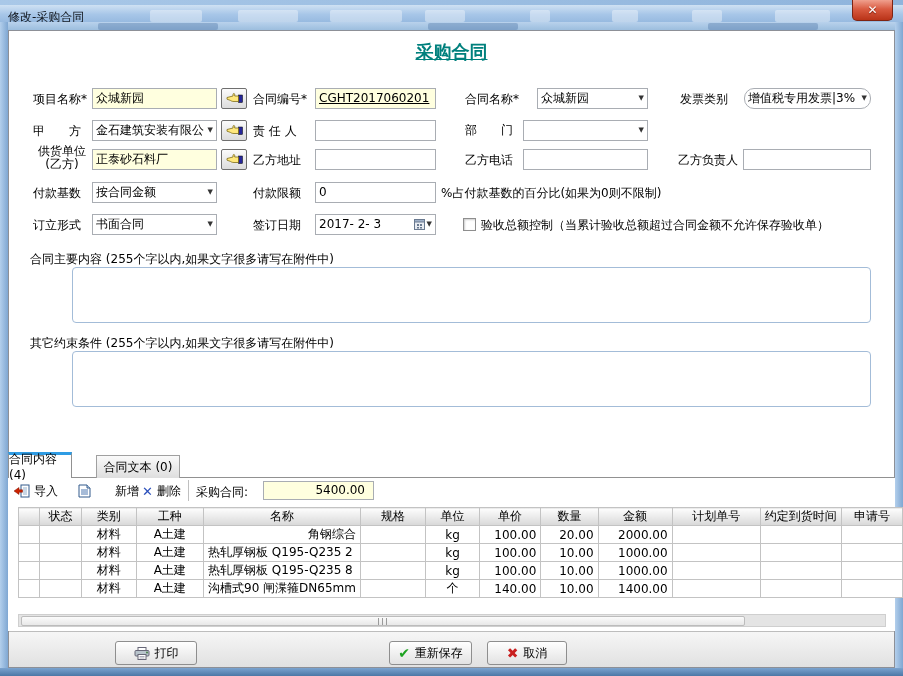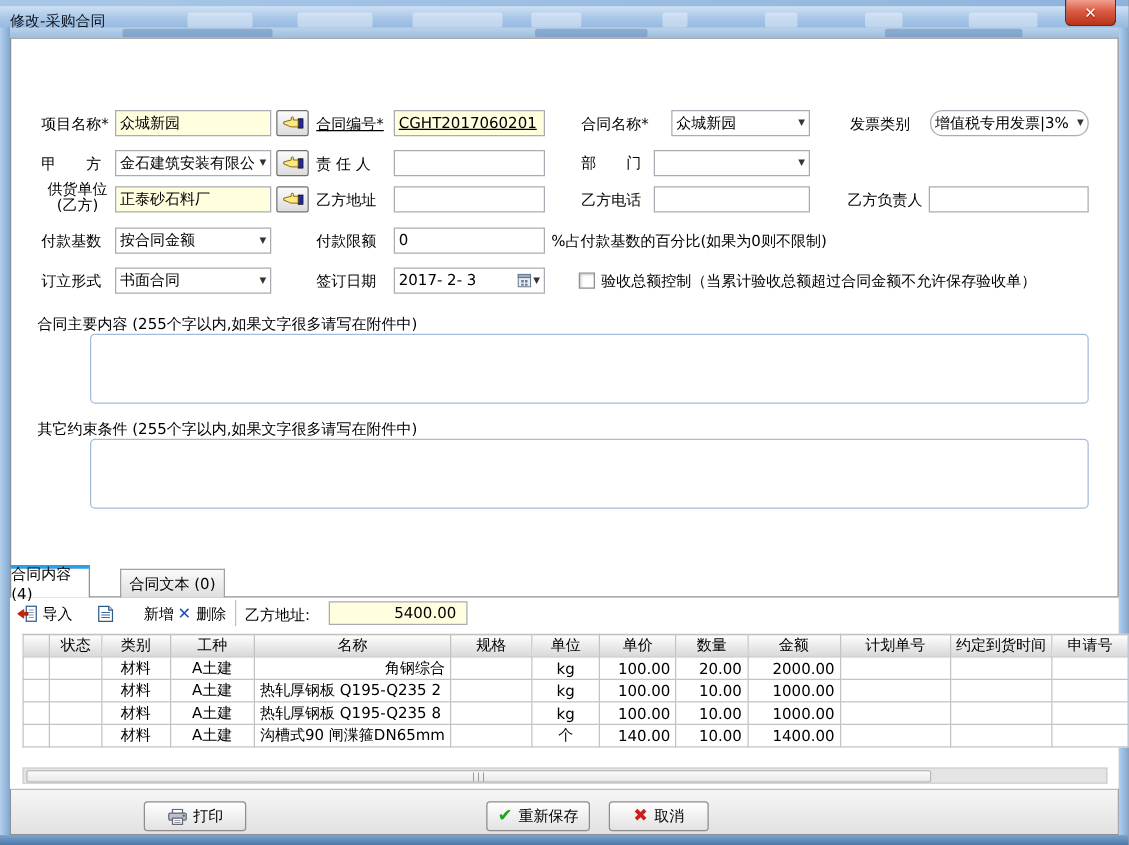--- a/index.html
+++ b/index.html
@@ -31,21 +31,21 @@
   .lbl{position:absolute;height:20px;line-height:20px;white-space:nowrap;}
   .fld{position:absolute;height:21px;border:1px solid #a9adb3;background:#fff;
     font-size:12px;line-height:19px;padding:0 3px;overflow:hidden;white-space:nowrap;}
   .yellow{background:#ffffdf;}
   .combo{display:flex;align-items:center;justify-content:space-between;cursor:default;}
   .combo .val{overflow:hidden;white-space:nowrap;flex:1;}
   .arrow{font-size:7px;color:#333;margin-left:2px;flex:0 0 auto;}
   .pickbtn{position:absolute;width:26px;height:21px;border:1px solid #6f6f6f;border-radius:2px;
     background:linear-gradient(#fbfbfb,#dcdcdc);display:flex;align-items:center;justify-content:center;cursor:pointer;}
   #lbl-project{left:33px;top:89px;} #fld-project{left:92px;top:88px;width:125px;} #btn-project-pick{left:221px;top:88px;}
-  #lbl-contractno{left:253px;top:89px;text-decoration:underline;} #fld-contractno{left:315px;top:88px;width:121px;text-decoration:underline;}
+  #lbl-contractno{left:253px;top:89px;} #fld-contractno{left:315px;top:88px;width:121px;text-decoration:underline;}
   #lbl-contractname{left:465px;top:89px;} #fld-contractname{left:537px;top:88px;width:111px;}
   #lbl-invoice{left:680px;top:89px;} #fld-invoice{left:744px;top:88px;width:127px;border-radius:10px;}
   #lbl-partya{left:33px;top:121px;} #fld-partya{left:92px;top:120px;width:125px;} #btn-partya-pick{left:221px;top:120px;}
   #lbl-resp{left:253px;top:121px;} #fld-resp{left:315px;top:120px;width:121px;}
   #lbl-dept{left:465px;top:121px;font-family:Liberation Mono, monospace;} #fld-dept{left:523px;top:120px;width:125px;}
   #lbl-supplier{left:30px;top:145px;width:64px;text-align:center;line-height:13px;height:auto;}
   #fld-supplier{left:92px;top:149px;width:125px;} #btn-supplier-pick{left:221px;top:149px;}
   #lbl-baddr{left:253px;top:150px;} #fld-baddr{left:315px;top:149px;width:121px;}
   #lbl-bphone{left:465px;top:150px;} #fld-bphone{left:523px;top:149px;width:125px;}
   #lbl-bcontact{left:678px;top:150px;} #fld-bcontact{left:743px;top:149px;width:128px;}
@@ -119,20 +119,21 @@
   <div class="top-gap">
     <div class="blob2" style="left:90px;top:1px;width:120px;"></div>
     <div class="blob2" style="left:420px;top:1px;width:90px;"></div>
     <div class="blob2" style="left:700px;top:1px;width:110px;"></div>
   </div>
   <div class="left-strip"></div>
   <div class="right-strip"></div>
   <div class="bottom-strip"></div>
 
   <div class="dialog"></div>
+  <div class="page-title">采购合同</div>
 
   <span class="lbl" id="lbl-project">项目名称*</span>
   <div class="fld yellow" id="fld-project">众城新园</div>
   <div class="pickbtn" id="btn-project-pick">
     <svg width="17" height="13" viewBox="0 0 17 13">
       <rect x="12.5" y="3" width="4" height="7.5" fill="#26269a" stroke="#000" stroke-width="0.5"></rect>
       <path d="M1 5.5 L7 4 L7 2.4 C7 1.2 8.7 1.2 8.7 2.4 L8.7 4 L12.5 4 L12.5 9.5 L8 9.5 C6 9.5 5.4 9 4.4 8.4 L1 7.2 Z" fill="#ffe87d" stroke="#6d5c06" stroke-width="0.7"></path>
     </svg>
   </div>
   <span class="lbl" id="lbl-contractno">合同编号*</span>
@@ -235,21 +236,21 @@
       <path d="M9 1 L9 4 L12 4" fill="#cfe0f2" stroke="#335a8c"></path>
       <path d="M3 6 h7 M3 8 h7 M3 10 h7" stroke="#3a6aa8" stroke-width="0.9"></path>
     </svg>
     <span>新增</span>
   </div>
   <div class="tb-item" id="tb-del">
     <span class="delx">✕</span>
     <span>删除</span>
   </div>
   <div class="tb-sep"></div>
-  <span class="lbl" id="lbl-amount">乙方地址:</span>
+  <span class="lbl" id="lbl-amount">采购合同:</span>
   <div class="fld yellow" id="fld-amount">5400.00</div>
 
   <div class="grid-wrap">
     <table class="grid" id="grid-table">
         <colgroup>
           <col style="width: 22px;">
           <col style="width: 42px;">
           <col style="width: 56px;">
           <col style="width: 69px;">
           <col style="width: 130px;">

